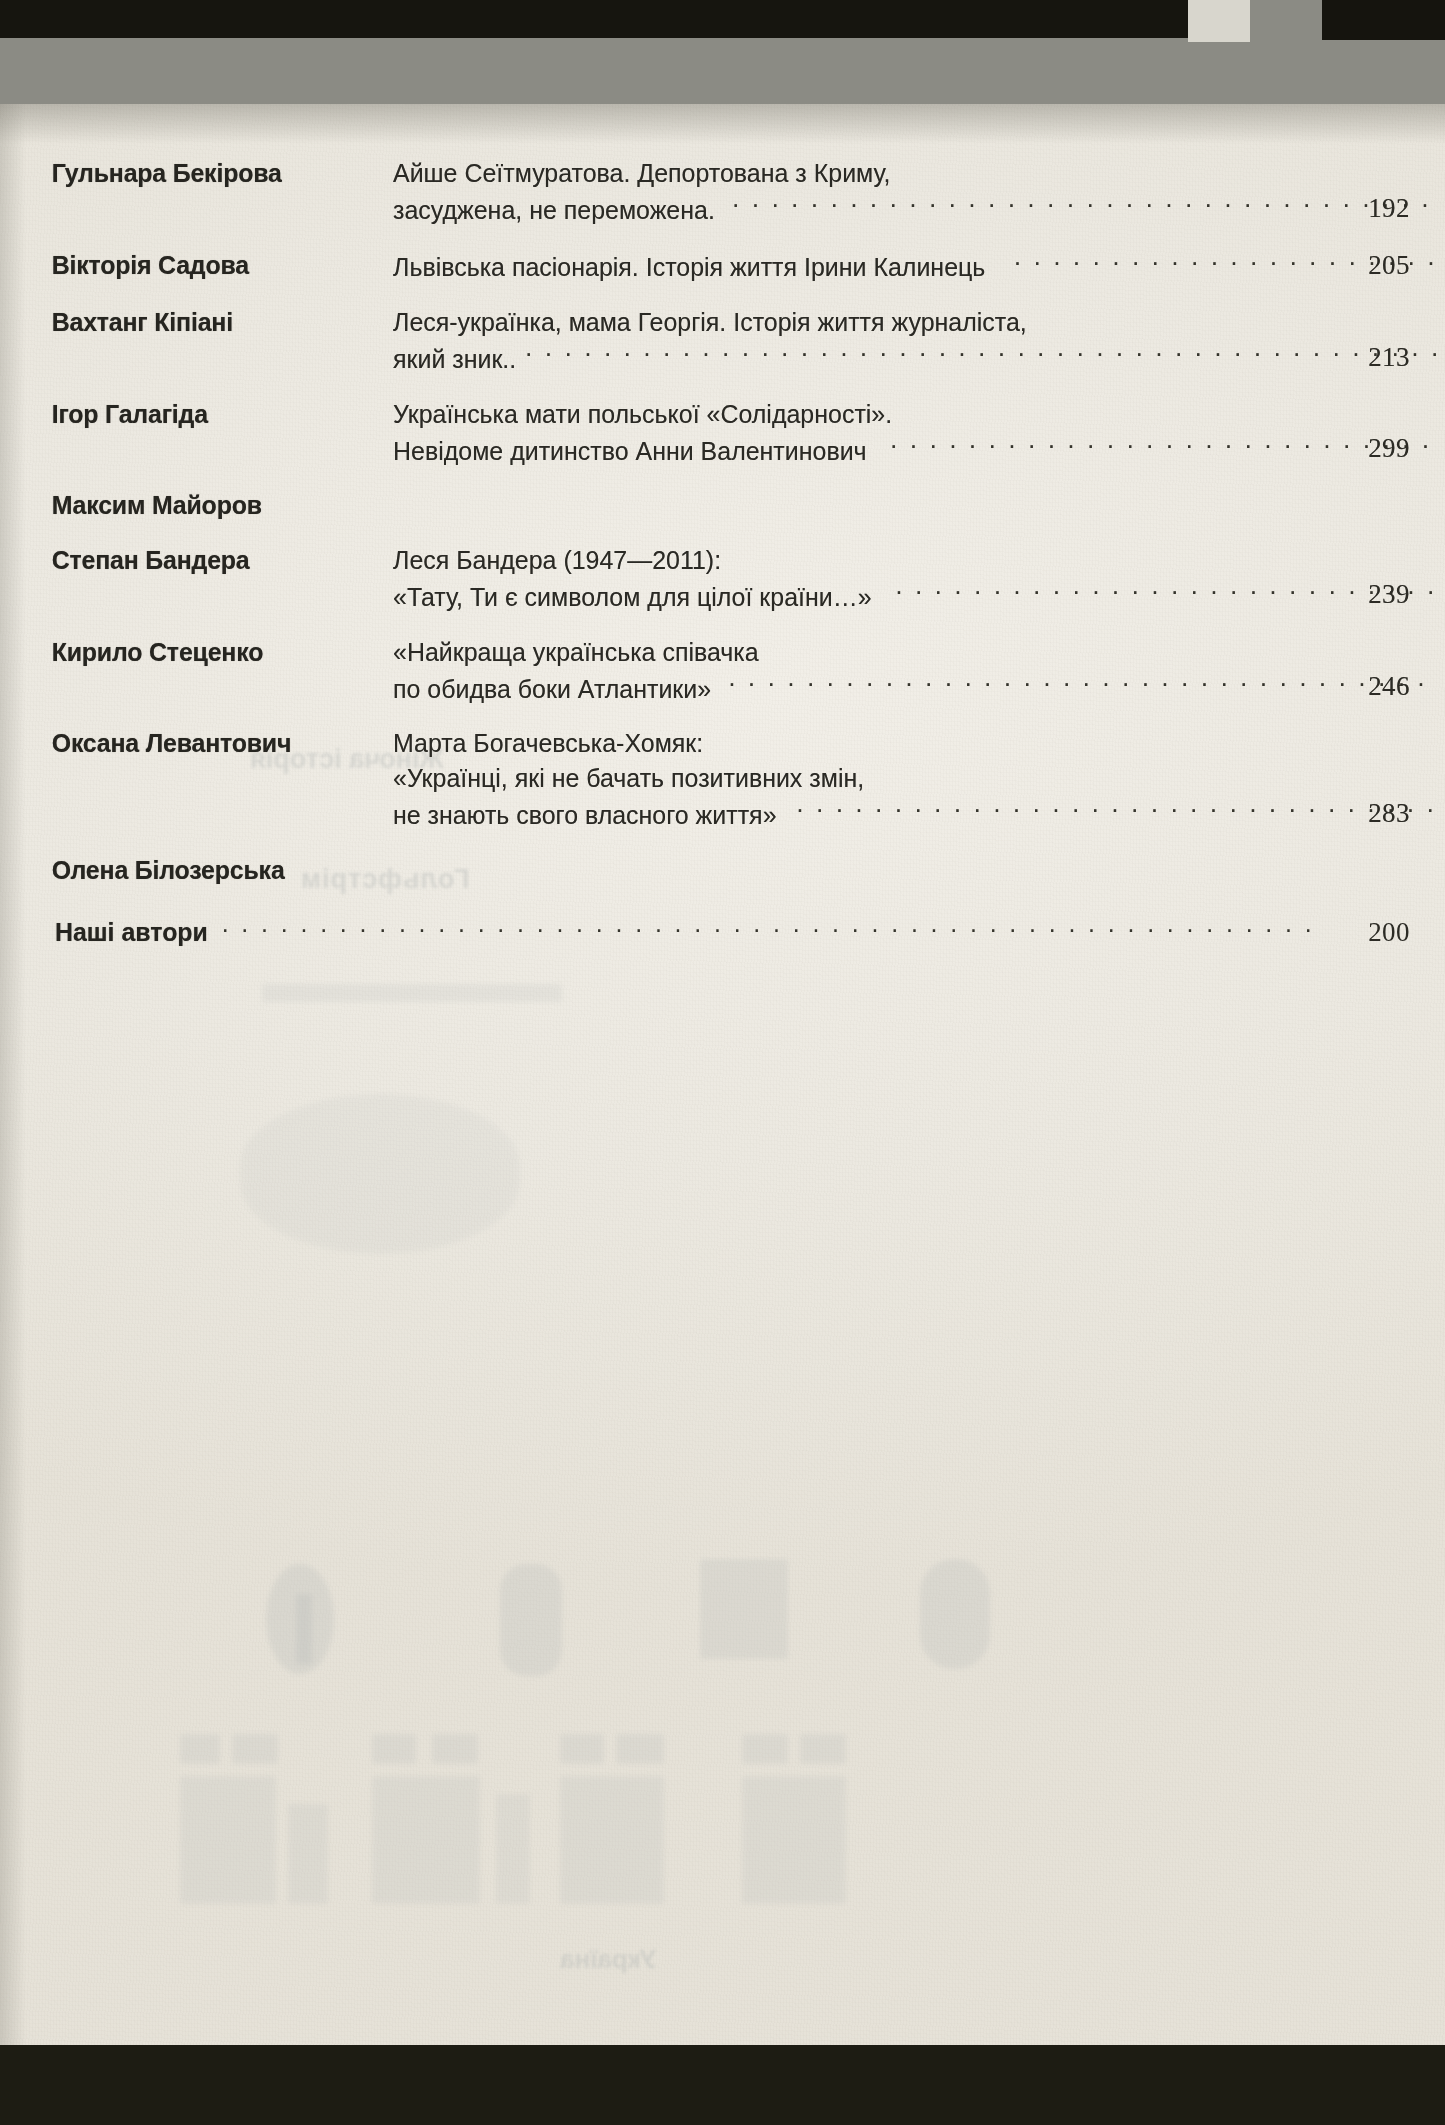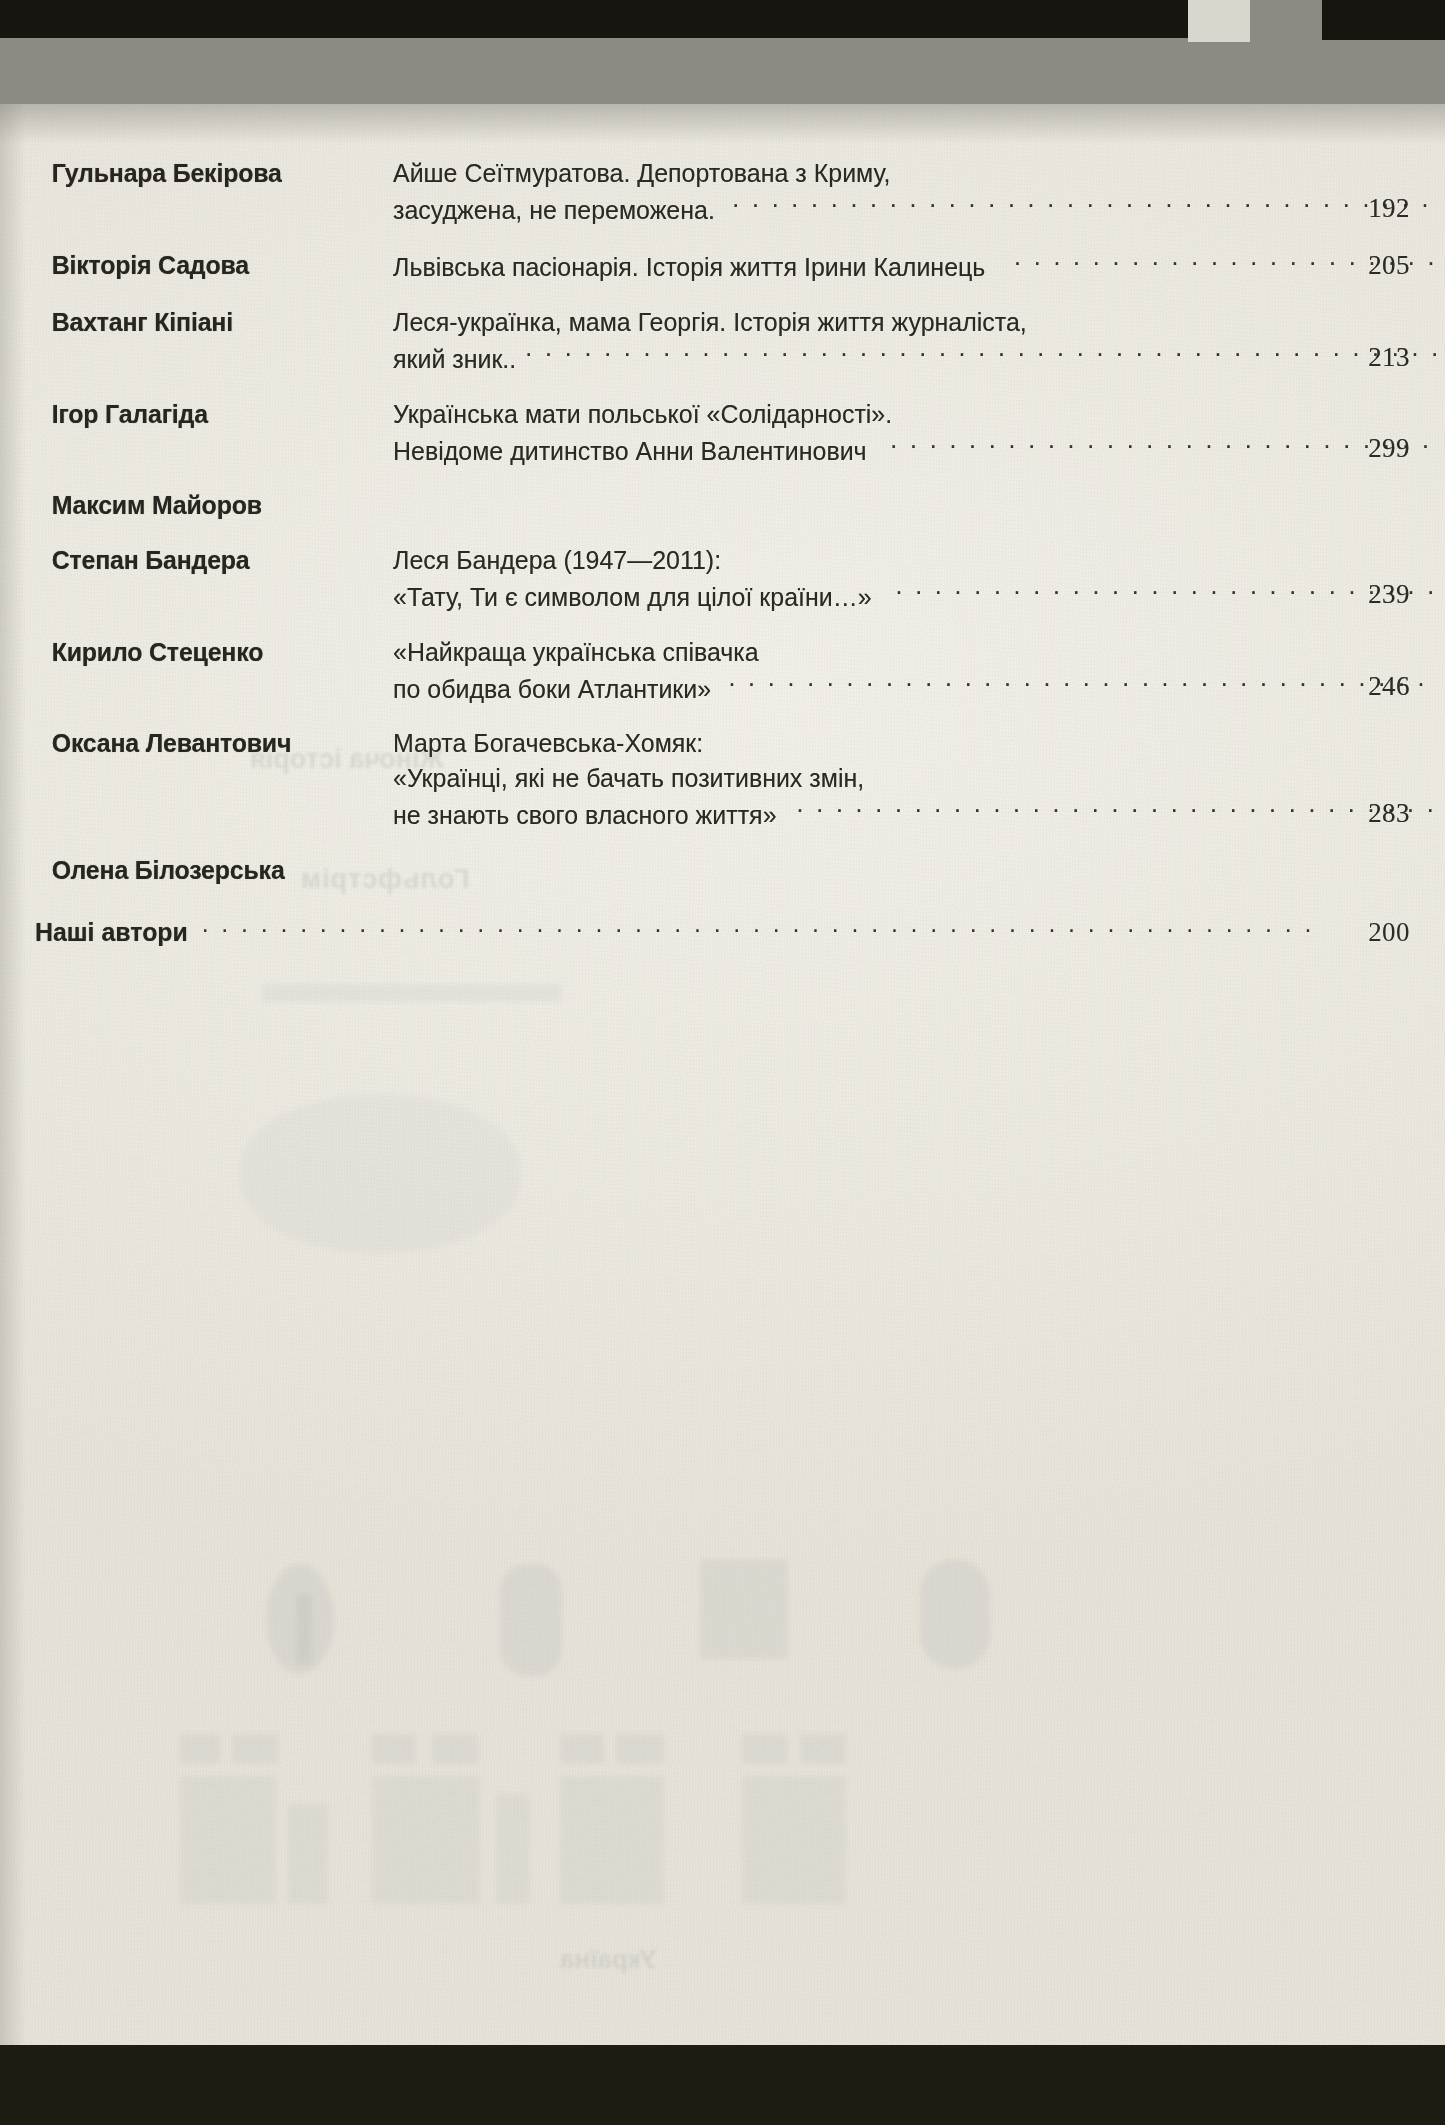--- a/index.html
+++ b/index.html
@@ -171,21 +171,21 @@
   }
 
   
   .row .titleblock{position:relative;}
 
   .final-row{
     margin-top:30px;
     position:relative;
     display:flex;
     align-items:baseline;
-    padding-left:35px;
+    padding-left:55px;
     padding-right:115px;
     box-sizing:border-box;
   }
   .final-row .flabel{
     font-weight:700;
     font-size:26.5px;
     color:#262520;
     flex:0 0 auto;
     transform:scaleX(.94);
     transform-origin:left center;

